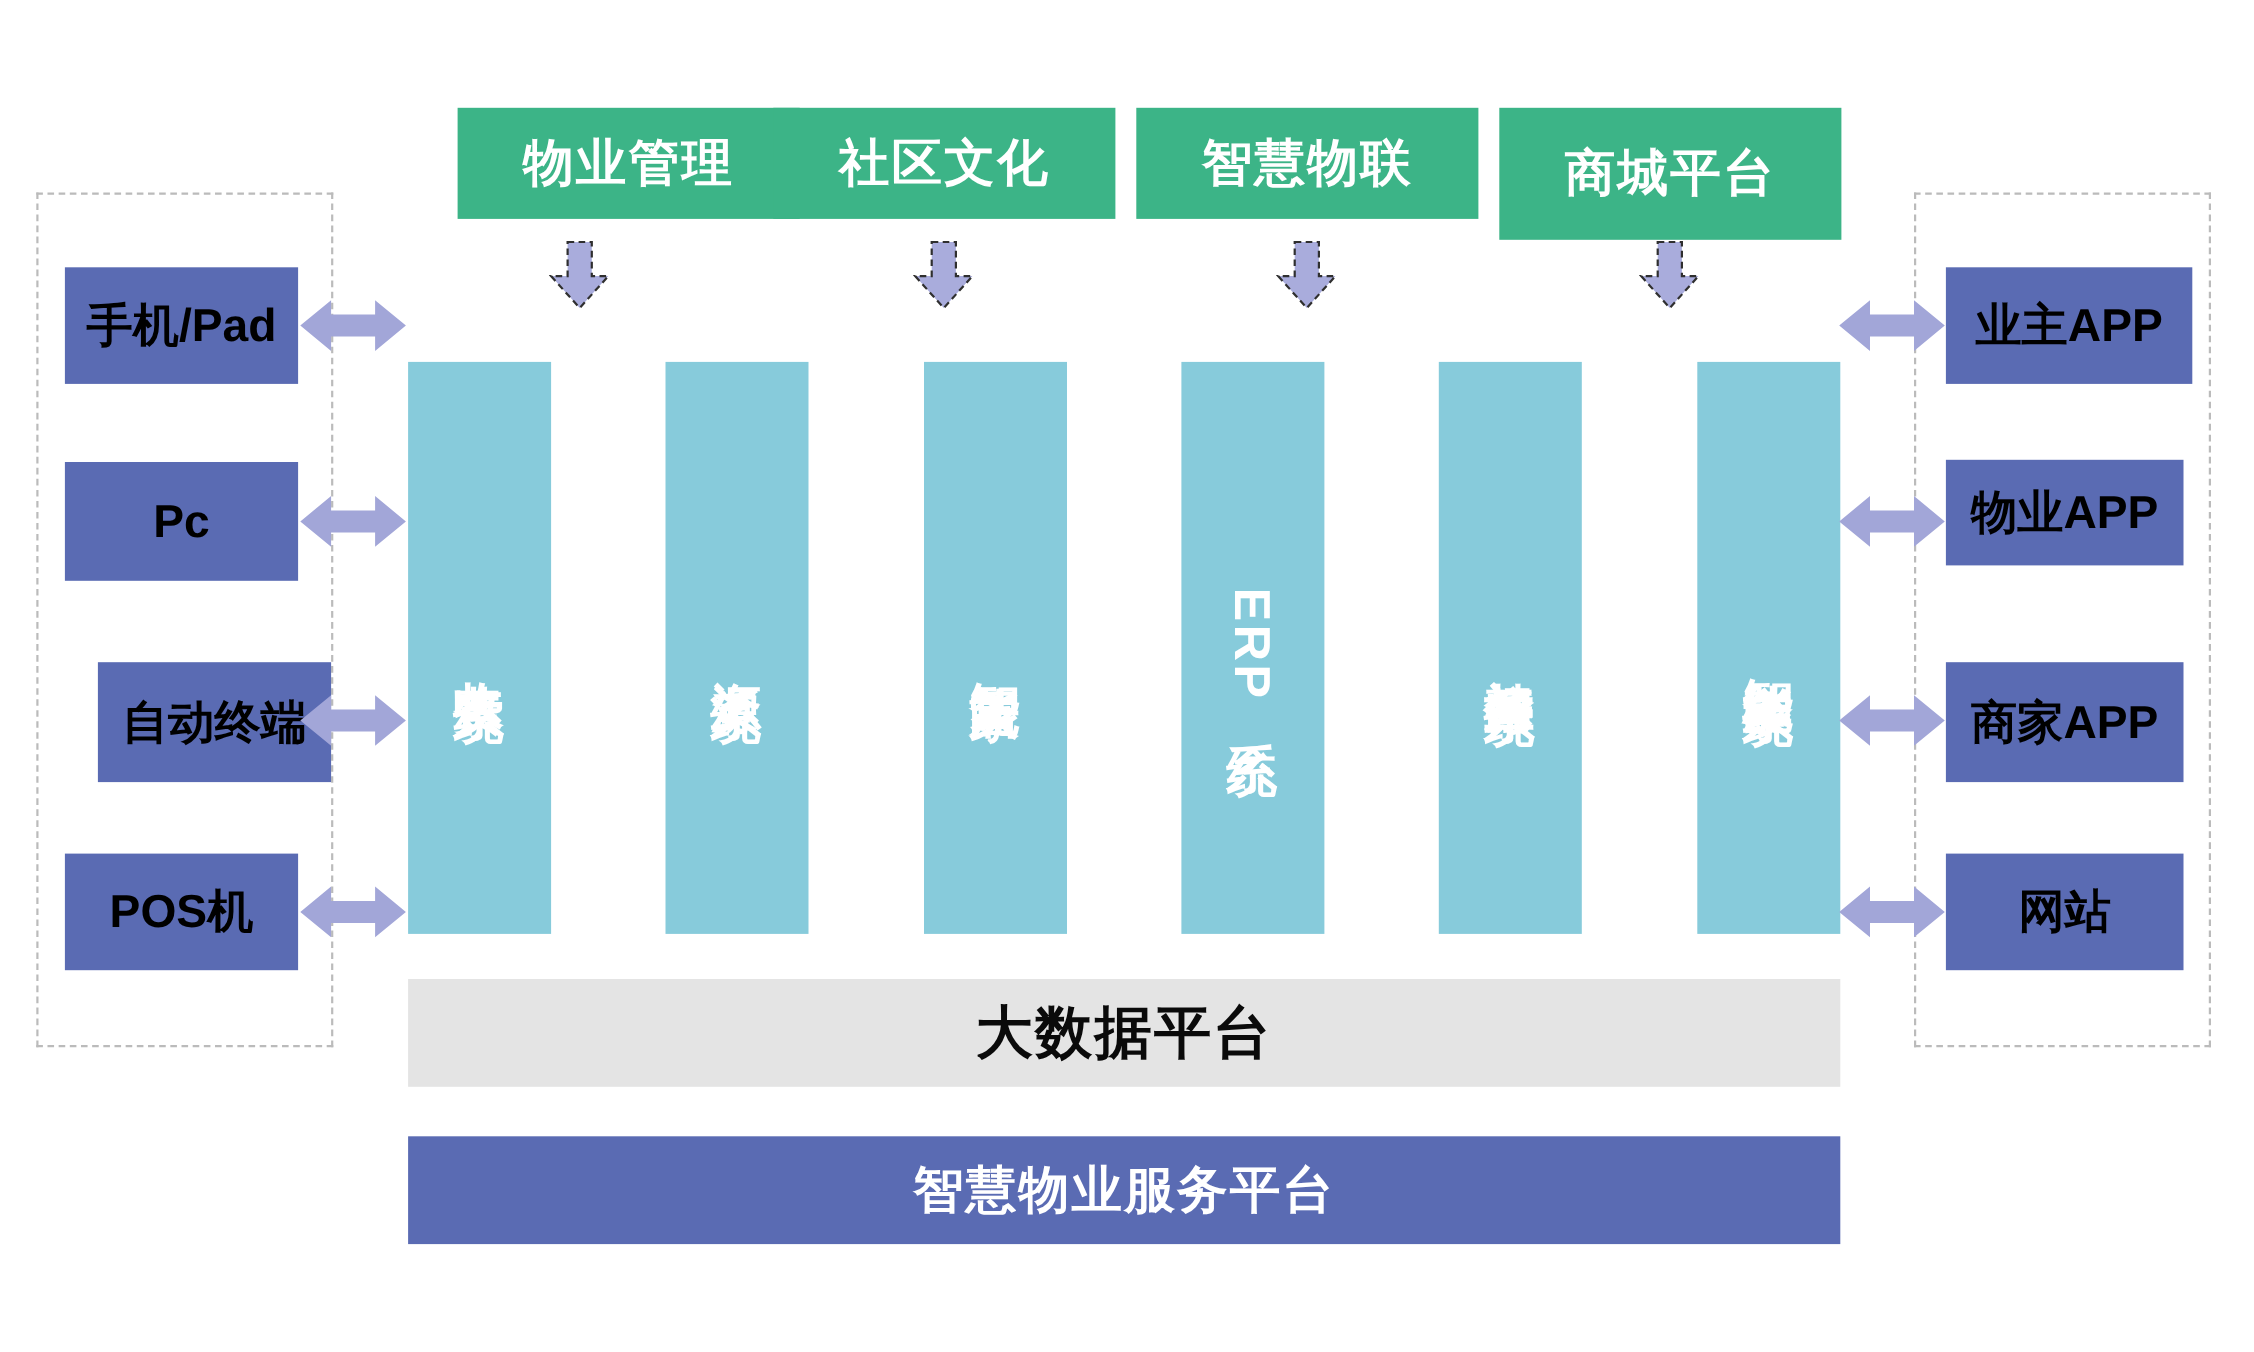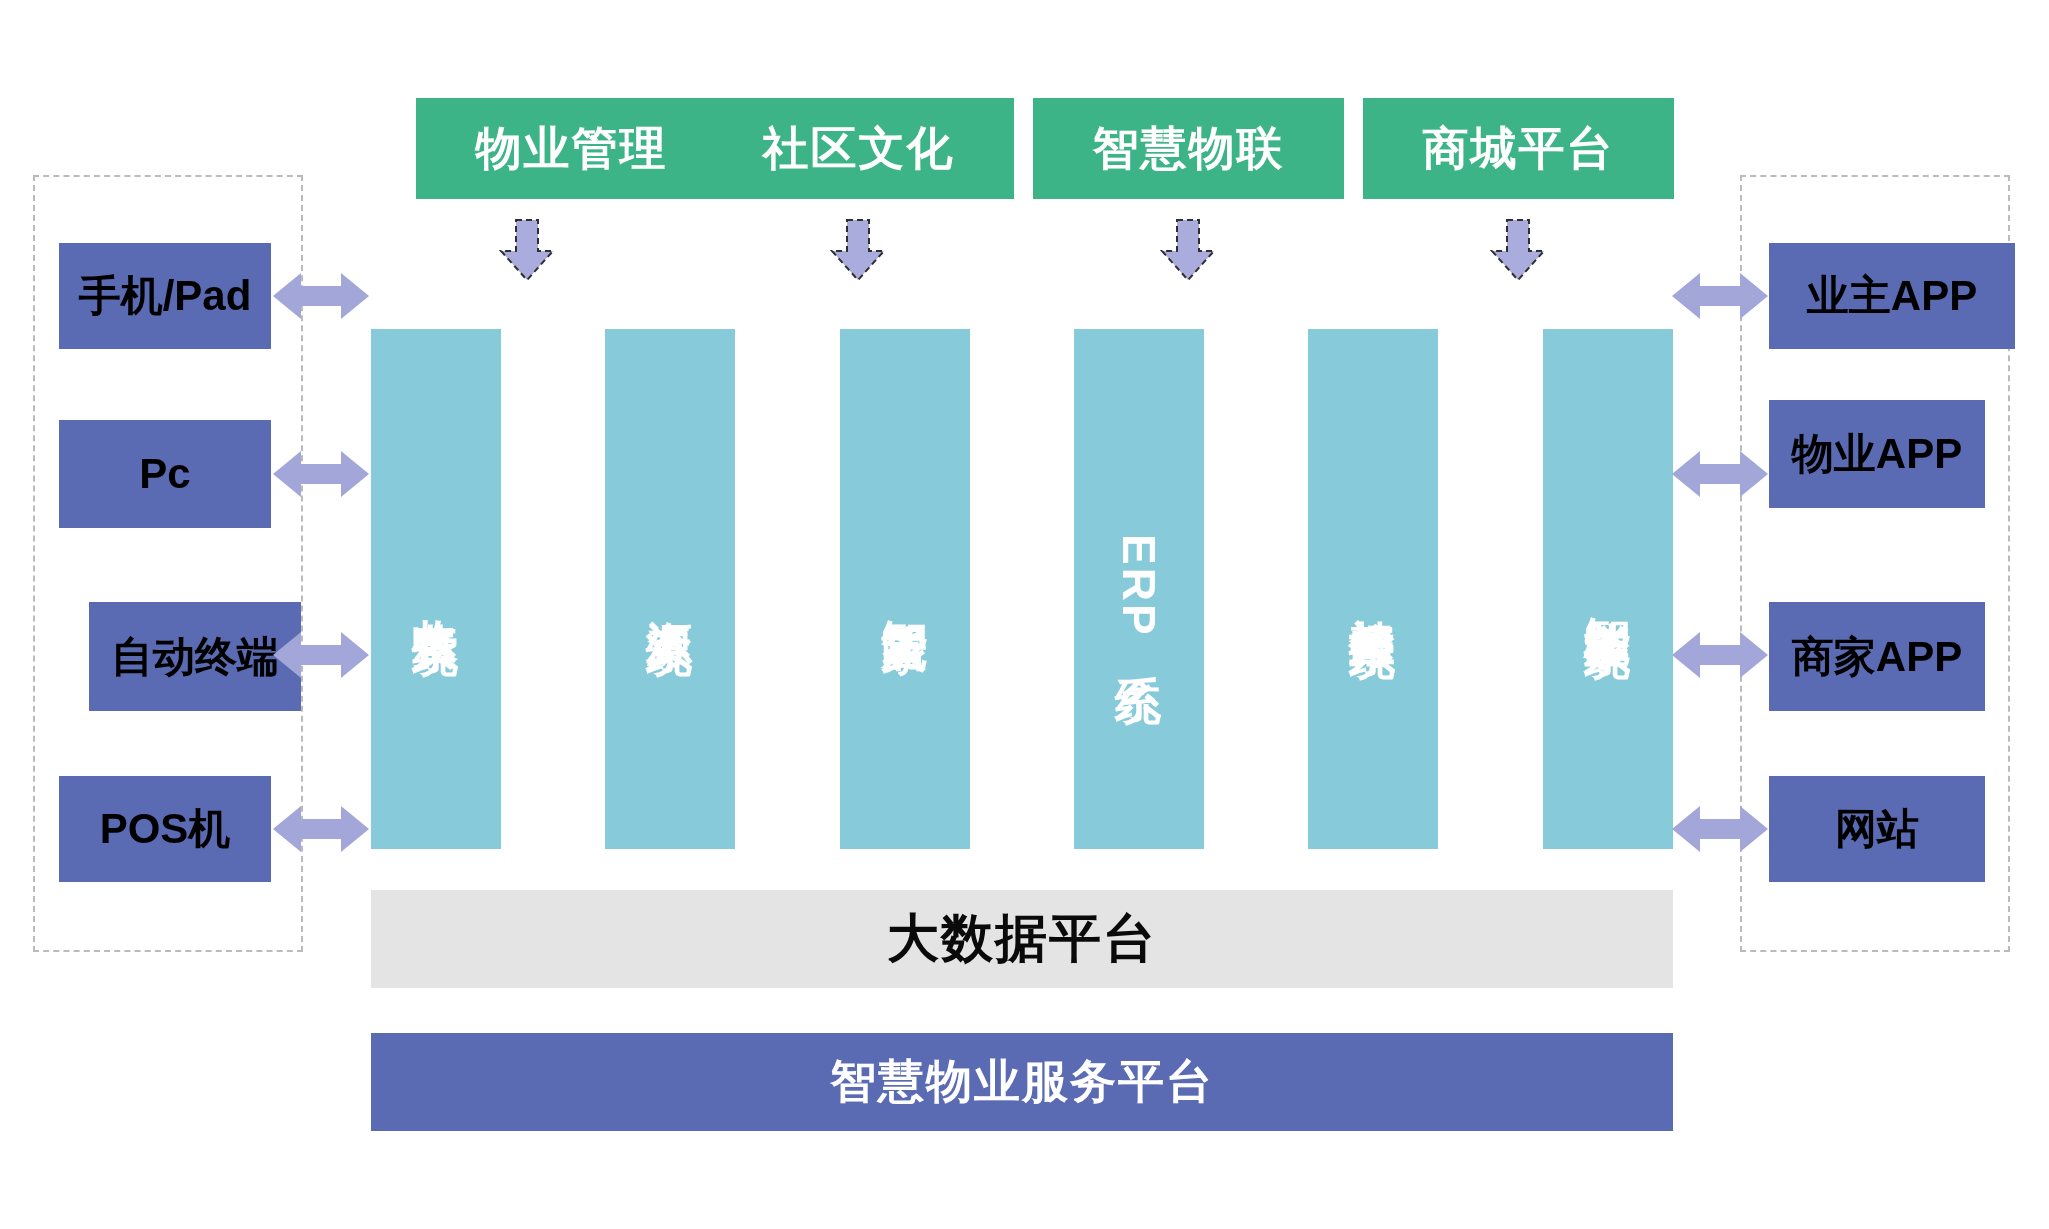--- a/index.html
+++ b/index.html
@@ -29,21 +29,21 @@
   <div>
     <div class="box green-box" style="left:372px;top:98px;width:311px;height:101px;margin-left:44px;">
       <span>物业管理</span>
     </div>
     <div class="box green-box" style="left:703px;top:98px;width:311px;height:101px;">
       <span>社区文化</span>
     </div>
     <div class="box green-box" style="left:1033px;top:98px;width:311px;height:101px;">
       <span>智慧物联</span>
     </div>
-    <div class="box green-box" style="left:1363px;top:98px;width:311px;height:101px;">
+    <div class="box green-box" style="left:1363px;top:98px;width:311px;height:120px;">
       <span>商城平台</span>
     </div>
   </div>
 
   <span class="icon" style="left:499px;top:218px;">
     <svg width="56" height="64" viewBox="0 0 56 64">
         <polygon points="17,2 39,2 39,33 54,33 28,62 2,33 17,33" style="fill:var(--c-arrow-down-fill,#A9ACDC);stroke:var(--c-arrow-outline,#2F2F2F);stroke-width:2;stroke-dasharray:6,4;"></polygon>
       </svg>
   </span>
   <span class="icon" style="left:830px;top:218px;">
@@ -112,24 +112,24 @@
         <polygon points="2,26 30,3 30,16 70,16 70,3 98,26 70,49 70,36 30,36 30,49" style="fill:var(--c-arrow,#A2A6D8);"></polygon>
       </svg>
   </span>
   <span class="icon" style="left:271px;top:803px;">
     <svg width="100" height="52" viewBox="0 0 100 52">
         <polygon points="2,26 30,3 30,16 70,16 70,3 98,26 70,49 70,36 30,36 30,49" style="fill:var(--c-arrow,#A2A6D8);"></polygon>
       </svg>
   </span>
 
   <div class="dashed-panel" style="left:1740px;top:175px;width:270px;height:777px;"></div>
-  <div class="box app-box" style="left:1769px;top:243px;width:246px;height:106px;text-align:center;">
+  <div class="box app-box" style="left:1769px;top:243px;width:224px;height:106px;text-align:center;">
     <span>业主APP</span>
   </div>
-  <div class="box app-box" style="left:1769px;top:400px;width:216px;height:108px;">
+  <div class="box app-box" style="left:1769px;top:418px;width:216px;height:96px;">
     <span>物业APP</span>
   </div>
   <div class="box app-box" style="left:1769px;top:602px;width:216px;height:109px;">
     <span>商家APP</span>
   </div>
   <div class="box app-box" style="left:1769px;top:776px;width:216px;height:106px;">
     <span>网站</span>
   </div>
 
   <span class="icon" style="left:1670px;top:270px;">

